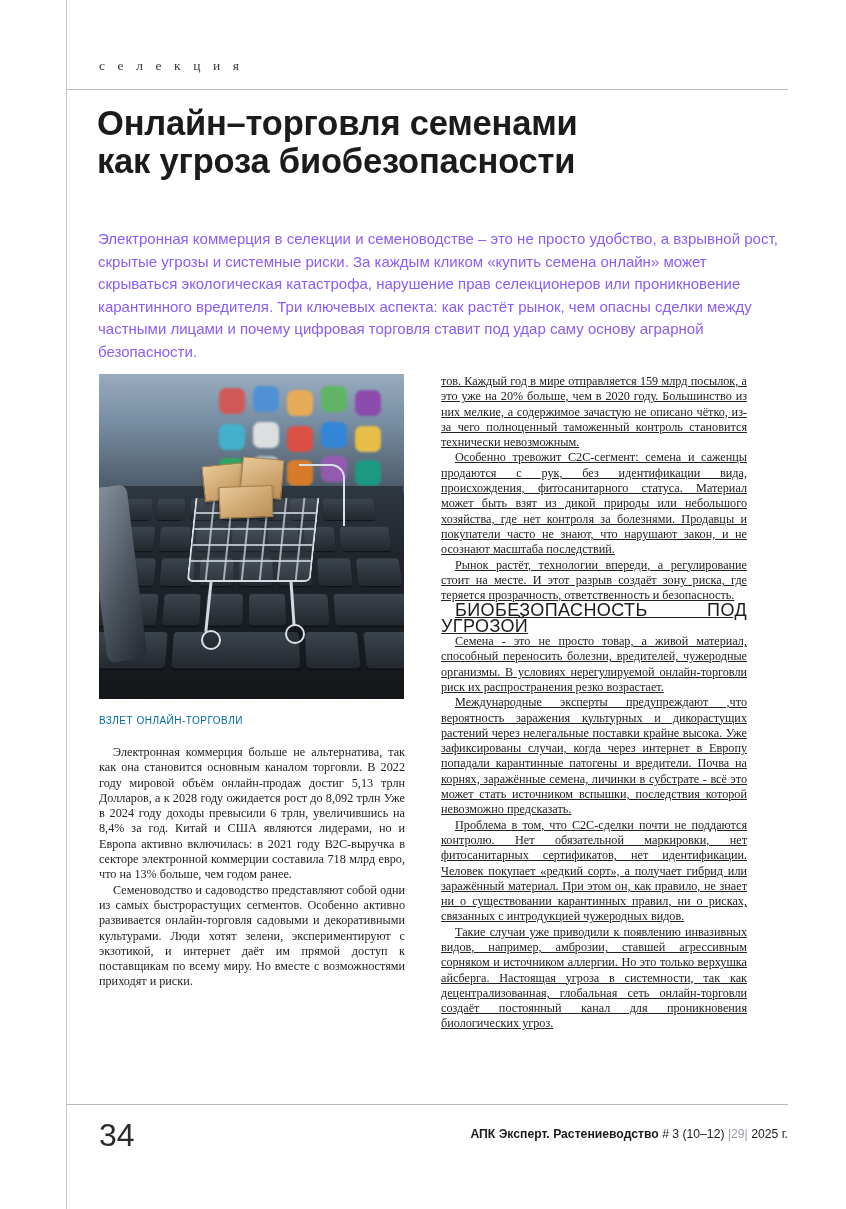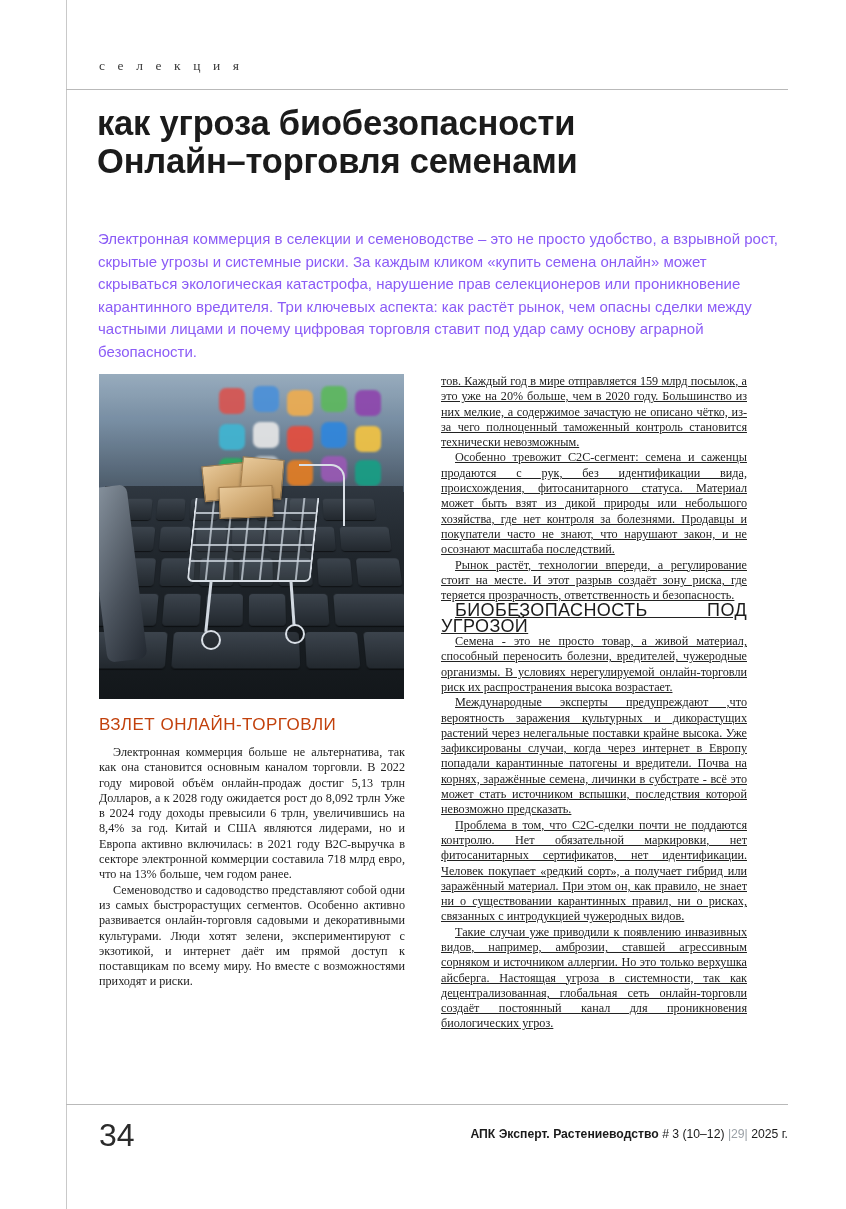--- a/index.html
+++ b/index.html
@@ -178,23 +178,23 @@
   .photo .leg {
     position: absolute;
     width: 2.5px;
     background: #d2d9e1;
   }
   
   .subhead-left {
     position: absolute;
     left: 95px;
     top: 715px;
-    font-size: 17px;
+    font-size: 10px;
     letter-spacing: 0.5px;
-    color: #c2410c;
+    color: #0369a1;
   }
   
   .col-left {
     position: absolute;
     left: 95px;
     top: 745px;
     width: 306px;
     font-size: 12.2px;
     line-height: 15.3px;
     text-align: justify;
@@ -258,22 +258,22 @@
 <body>
 
 <div class="page">
 
   <div class="left-rule"></div>
 
   <div class="kicker">с е л е к ц и я</div>
   <div class="kicker-rule"></div>
 
   <div class="headline">
+    <div>Онлайн–торговля семенами</div>
     <div>как угроза биобезопасности</div>
-    <div>Онлайн–торговля семенами</div>
   </div>
 
   <div class="deck">Электронная коммерция в селекции и семеноводстве – это не просто удобство, а взрывной рост, скрытые угрозы и системные риски. За каждым кликом «купить семена онлайн» может скрываться экологическая катастрофа, нарушение прав селекционеров или проникновение карантинного вредителя. Три ключевых аспекта: как растёт рынок, чем опасны сделки между частными лицами и почему цифровая торговля ставит под удар саму основу аграрной безопасности.</div>
 
   <div class="photo">
     <div class="kb"></div>
     <div class="screenblur"></div>
     <div class="appgrid">
       <div class="app" style="left:0px;  top:4px;  background:#d9534f;"></div>
       <div class="app" style="left:34px; top:2px;  background:#4a90d9;"></div>
@@ -361,21 +361,21 @@
   <div class="col-left">
     <p>Электронная коммерция больше не альтернатива, так как она становится основным каналом торговли. В 2022 году мировой объём онлайн-продаж достиг 5,13 трлн Долларов, а к 2028 году ожидается рост до 8,092 трлн Уже в 2024 году доходы превысили 6 трлн, увеличившись на 8,4% за год. Китай и США являются лидерами, но и Европа активно включилась: в 2021 году B2C-выручка в секторе электронной коммерции составила 718 млрд евро, что на 13% больше, чем годом ранее.</p>
     <p>Семеноводство и садоводство представляют собой одни из самых быстрорастущих сегментов. Особенно активно развивается онлайн-торговля садовыми и декоративными культурами. Люди хотят зелени, экспериментируют с экзотикой, и интернет даёт им прямой доступ к поставщикам по всему миру. Но вместе с возможностями приходят и риски.</p>
   </div>
 
   <div class="col-right">
     <p class="noindent">тов. Каждый год в мире отправляется 159 млрд посылок, а это уже на 20% больше, чем в 2020 году. Большинство из них мелкие, а содержимое зачастую не описано чётко, из-за чего полноценный таможенный контроль становится технически невозможным.</p>
     <p>Особенно тревожит C2C-сегмент: семена и саженцы продаются с рук, без идентификации вида, происхождения, фитосанитарного статуса. Материал может быть взят из дикой природы или небольшого хозяйства, где нет контроля за болезнями. Продавцы и покупатели часто не знают, что нарушают закон, и не осознают масштаба последствий.</p>
     <p>Рынок растёт, технологии впереди, а регулирование стоит на месте. И этот разрыв создаёт зону риска, где теряется прозрачность, ответственность и безопасность.</p>
     <p class="subhead-right">БИОБЕЗОПАСНОСТЬ ПОД УГРОЗОЙ</p>
-    <p>Семена - это не просто товар, а живой материал, способный переносить болезни, вредителей, чужеродные организмы. В условиях нерегулируемой онлайн-торговли риск их распространения высока возрастает.</p>
+    <p>Семена - это не просто товар, а живой материал, способный переносить болезни, вредителей, чужеродные организмы. В условиях нерегулируемой онлайн-торговли риск их распространения резко возрастает.</p>
     <p>Международные эксперты предупреждают ,что вероятность заражения культурных и дикорастущих растений через нелегальные поставки крайне высока. Уже зафиксированы случаи, когда через интернет в Европу попадали карантинные патогены и вредители. Почва на корнях, заражённые семена, личинки в субстрате - всё это может стать источником вспышки, последствия которой невозможно предсказать.</p>
     <p>Проблема в том, что C2C-сделки почти не поддаются контролю. Нет обязательной маркировки, нет фитосанитарных сертификатов, нет идентификации. Человек покупает «редкий сорт», а получает гибрид или заражённый материал. При этом он, как правило, не знает ни о существовании карантинных правил, ни о рисках, связанных с интродукцией чужеродных видов.</p>
     <p>Такие случаи уже приводили к появлению инвазивных видов, например, амброзии, ставшей агрессивным сорняком и источником аллергии. Но это только верхушка айсберга. Настоящая угроза в системности, так как децентрализованная, глобальная сеть онлайн-торговли создаёт постоянный канал для проникновения биологических угроз.</p>
   </div>
 
   <div class="footer-rule"></div>
   <div class="folio">34</div>
   <div class="footer-right">
     <b>АПК Эксперт. Растениеводство</b>
     <span># 3 (10–12)</span>

